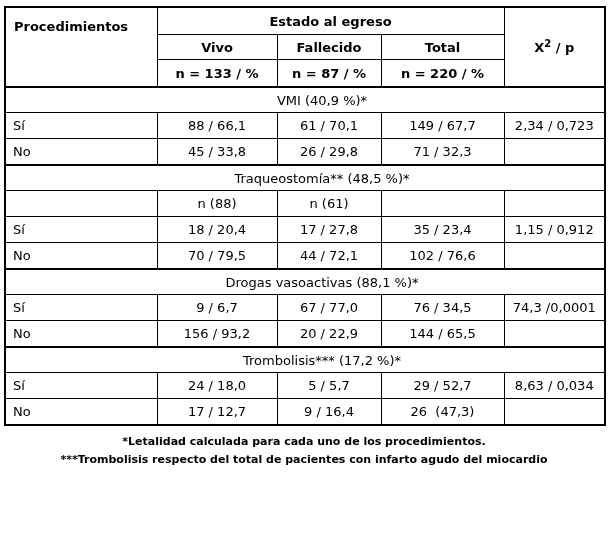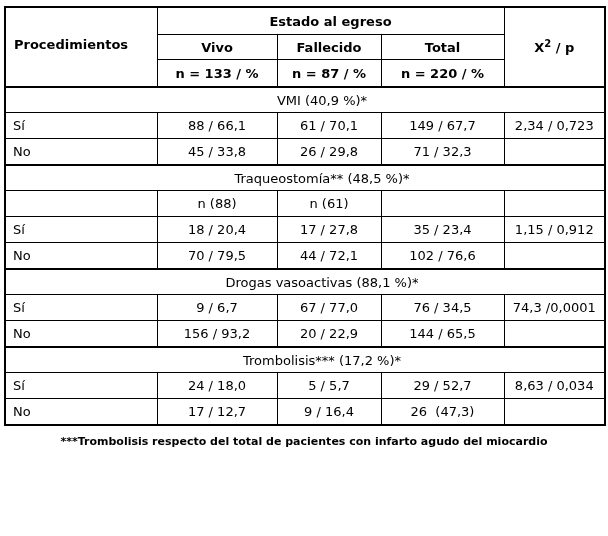--- a/index.html
+++ b/index.html
@@ -32,21 +32,21 @@
     overflow: hidden;
   }
   tr.h1 td { height: 26px; }
   tr.h2 td { height: 24px; }
   tr.h3 td { height: 26px; text-align: center; }
   .bold { font-weight: bold; }
   .center { text-align: center; }
   .proc {
     font-weight: bold;
     vertical-align: top;
-    padding-top: 29px;
+    padding-top: 11px;
     padding-left: 8px;
   }
   .chi-cell { vertical-align: middle; }
   .chi-cell sup { font-size: 10px; }
   tr.sect td {
     border-top: 2px solid #000;
     text-align: center;
     height: 24px;
     padding-left: 37px;
   }
@@ -168,16 +168,17 @@
       <td class="lbl">No</td>
       <td class="val">17 / 12,7</td>
       <td class="val">9 / 16,4</td>
       <td class="val">26  (47,3)</td>
       <td class="val"></td>
     </tr>
   </tbody>
     </table>
 
   <div class="footnotes">
+    <div>*Letalidad calculada para cada uno de los procedimientos.</div>
     <div>***Trombolisis respecto del total de pacientes con infarto agudo del miocardio</div>
   </div>
 
 </div>
 
 </body></html>

